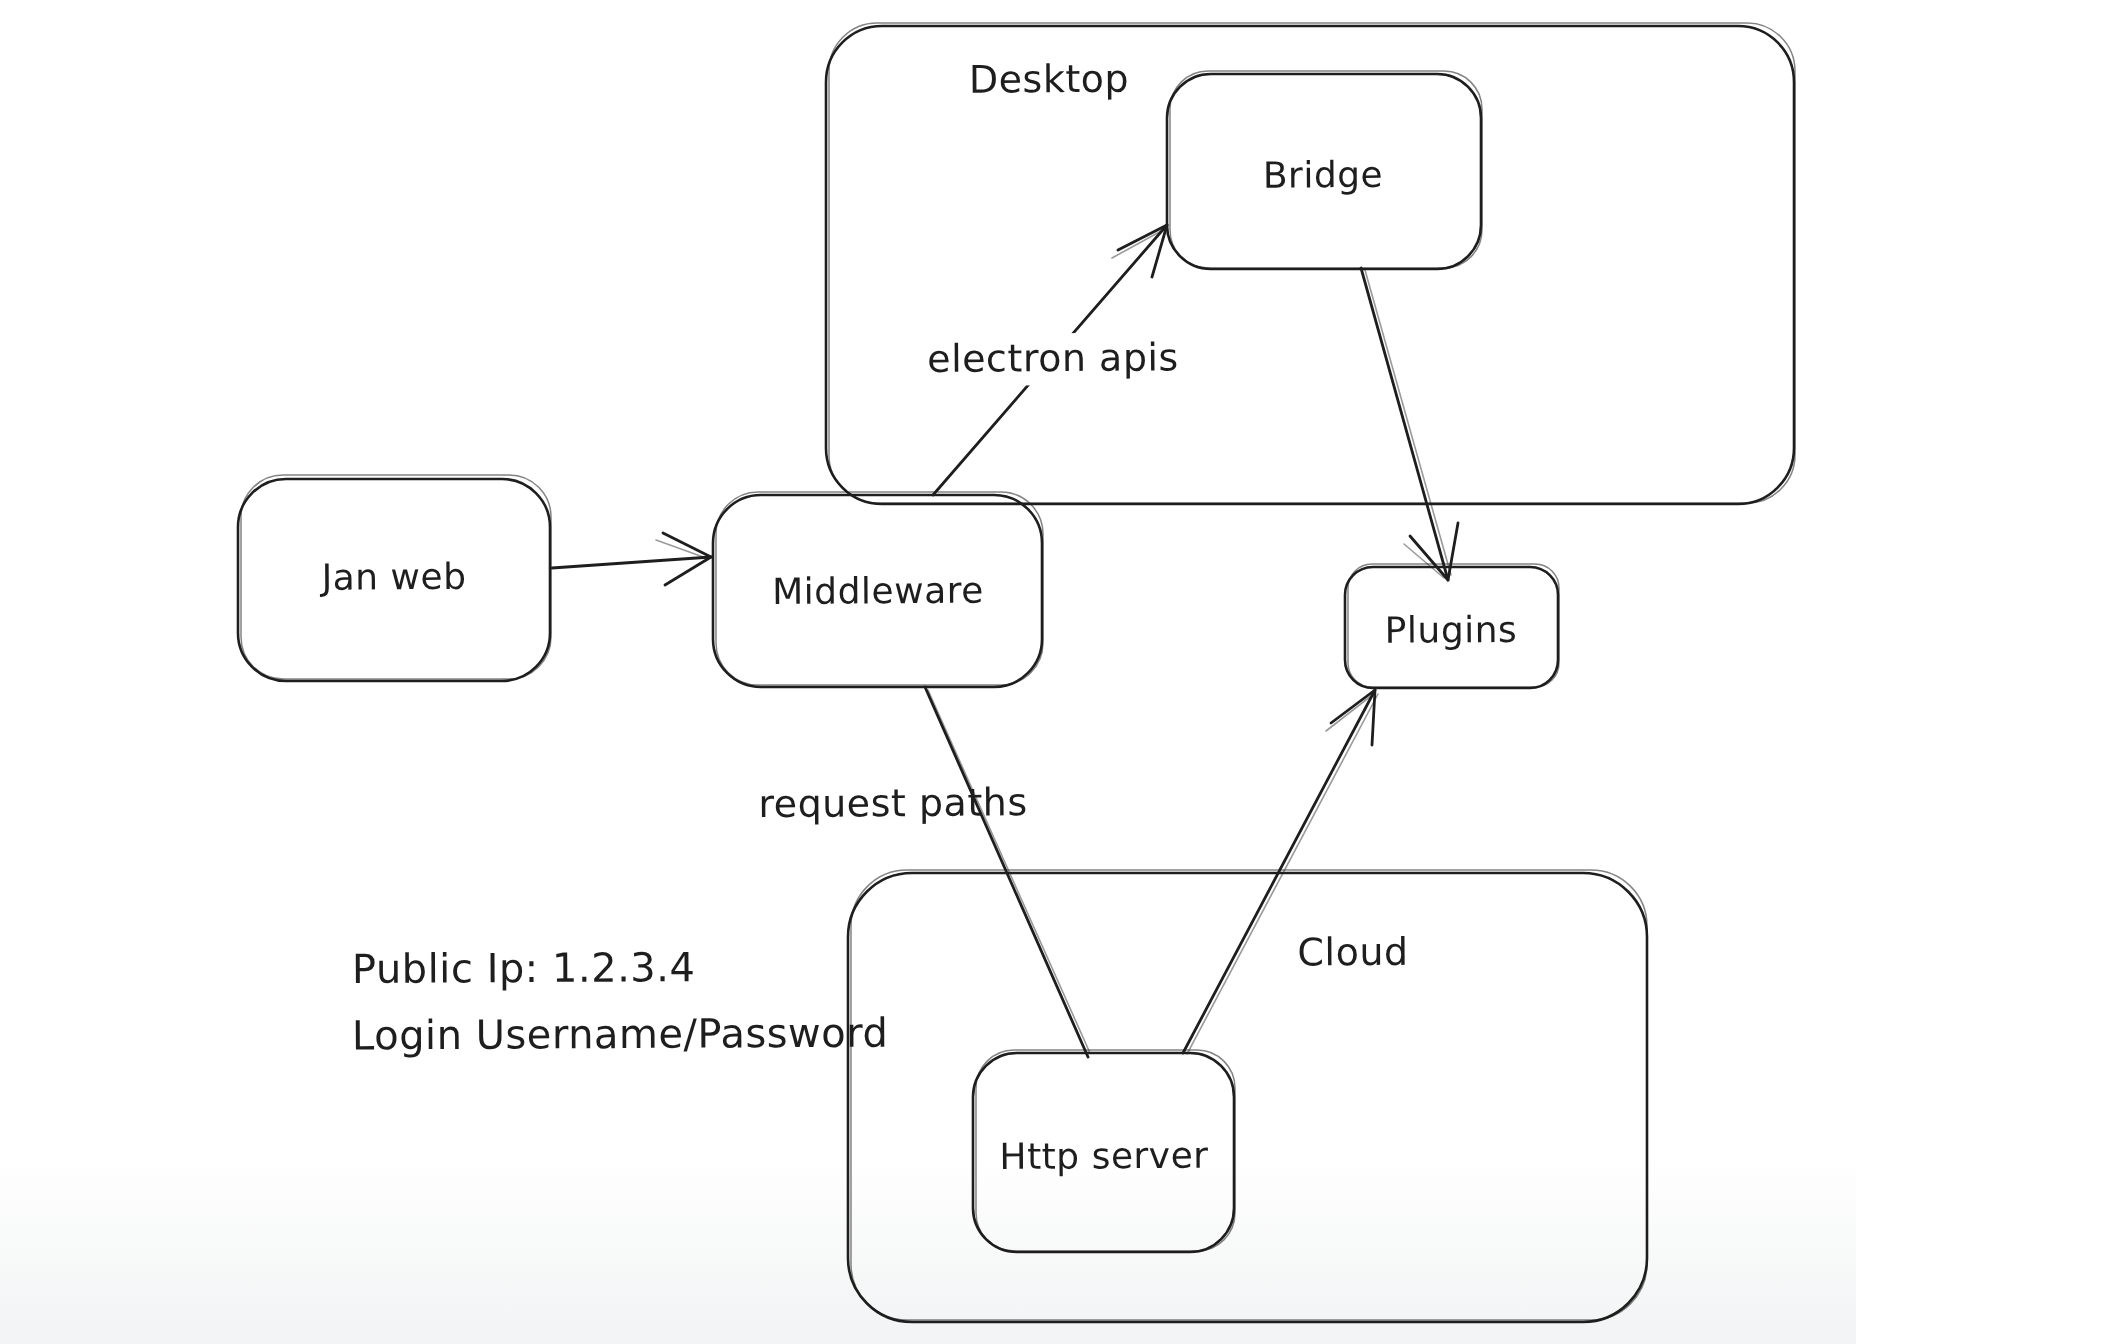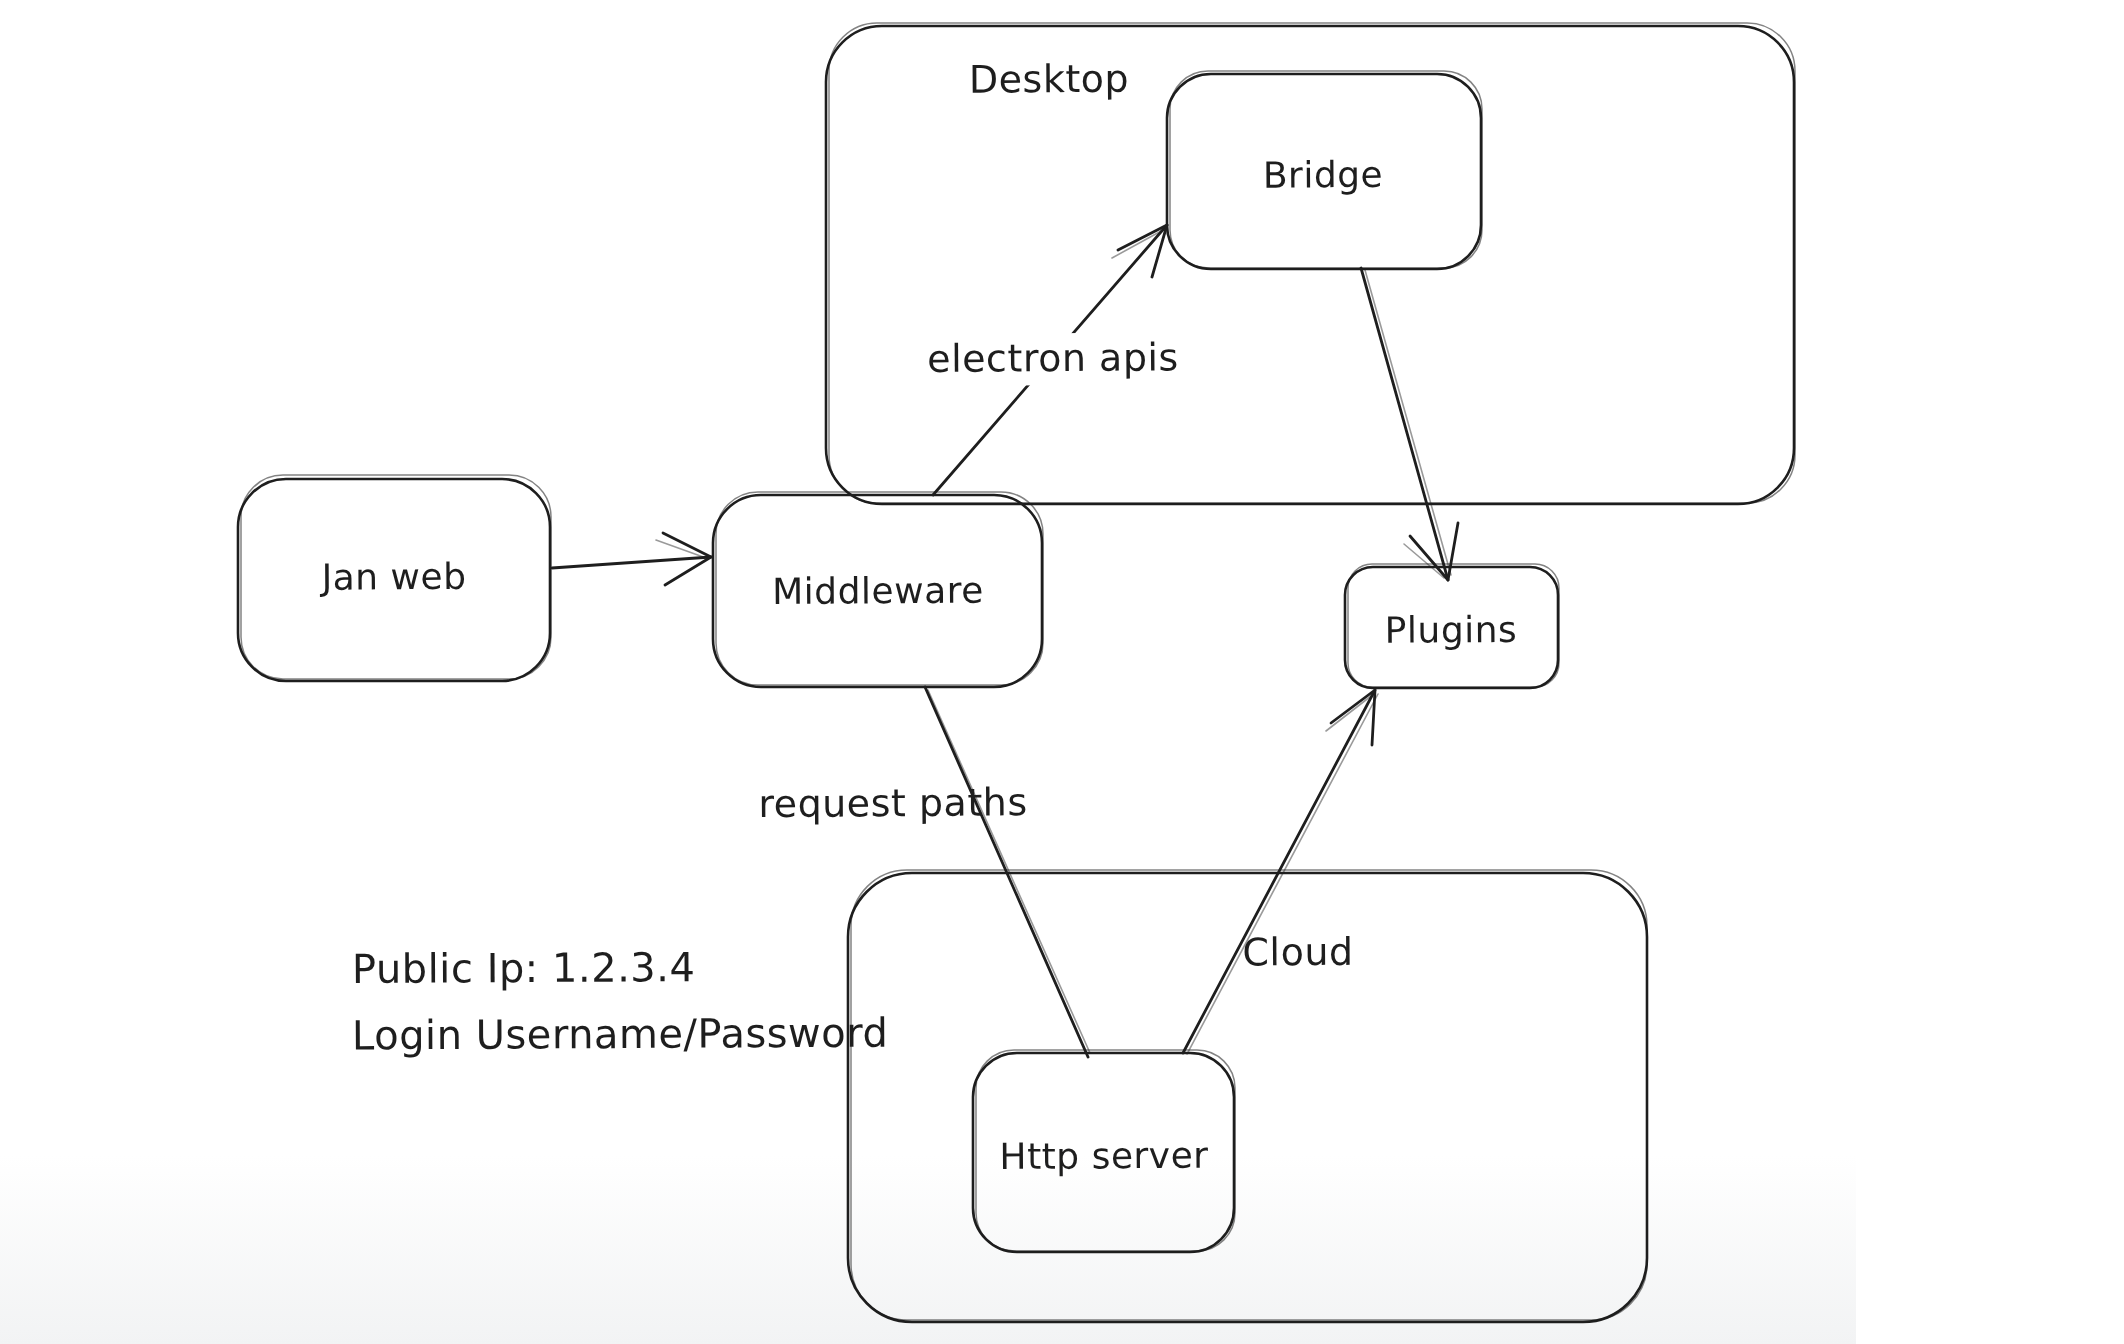--- a/index.html
+++ b/index.html
@@ -147,21 +147,21 @@
 
     <g>
       <line class="edge" x1="1183" y1="1053" x2="1375" y2="690"></line>
       <line class="edge2" x1="1187" y1="1054" x2="1378" y2="694"></line>
       <polyline class="edge" points="1331,723 1375,690 1372,745"></polyline>
       <polyline class="edge2" points="1326,731 1371,696"></polyline>
     </g>
   </svg>
 
   <div class="lbl container-lbl" style="left:1049px; top:80px;">Desktop</div>
-  <div class="lbl container-lbl" style="left:1298px; top:953px;">Cloud</div>
+  <div class="lbl container-lbl" style="left:1353px; top:953px;">Cloud</div>
 
   <div class="lbl" style="left:394px; top:577px;">Jan web</div>
   <div class="lbl" style="left:878px; top:591px;">Middleware</div>
   <div class="lbl" style="left:1323px; top:175px;">Bridge</div>
   <div class="lbl" style="left:1451px; top:630px;">Plugins</div>
   <div class="lbl" style="left:1104px; top:1156px;">Http server</div>
 
   <div class="lbl edge-lbl masked" style="left:1053px; top:359px;">electron apis</div>
   <div class="lbl edge-lbl" style="left:893px; top:804px;">request paths</div>
 

